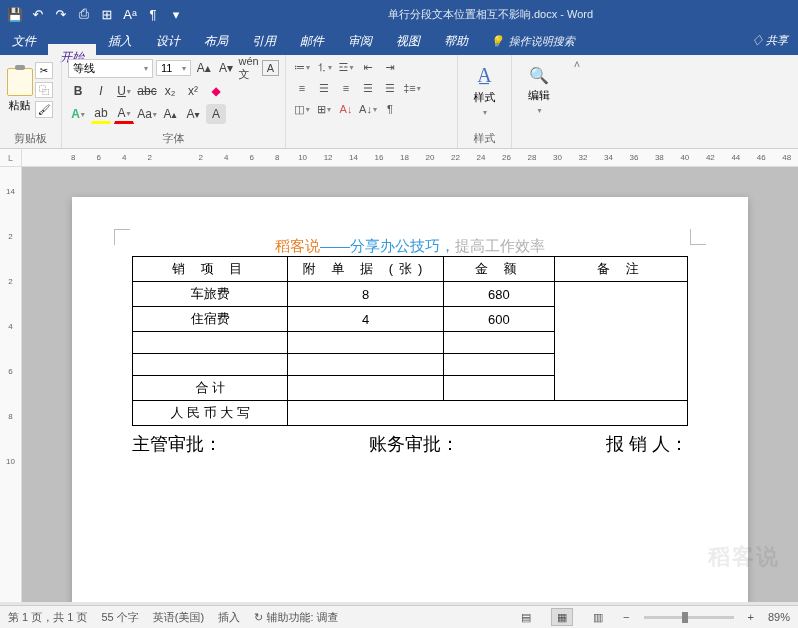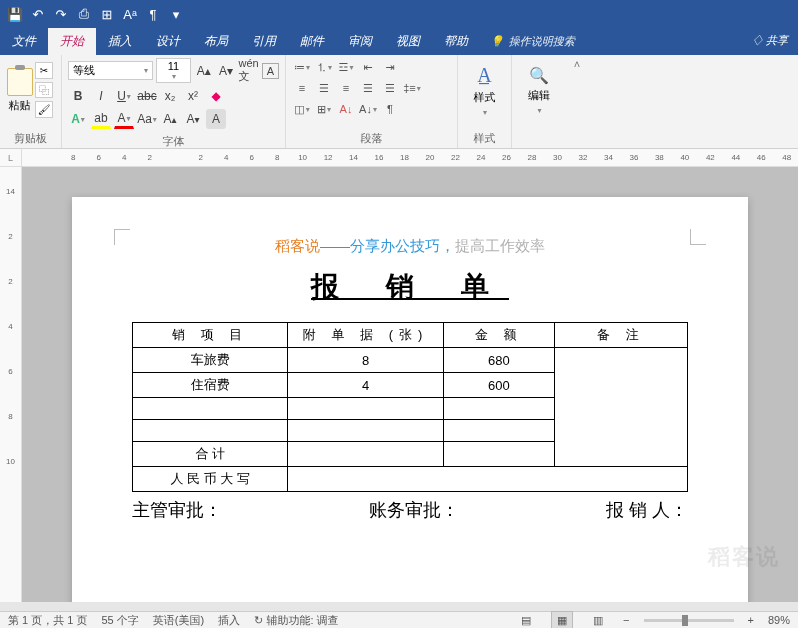--- a/index.html
+++ b/index.html
@@ -7,39 +7,39 @@
 .titlebar { background: #2b579a; height: 28px; display: flex; align-items: center; color: white; font-size: 11px; padding: 0 4px; }
 .titlebar .qat { display: flex; gap: 1px; }
 .titlebar .qat .btn { width: 22px; height: 22px; display: flex; align-items: center; justify-content: center; font-size: 13px; }
 .titlebar .title { flex: 1; text-align: center; opacity: .85; }
 .titlebar .wc { display: flex; gap: 2px; align-items: center; }
 .titlebar .wc .login { border: 1px solid rgba(255,255,255,.5); padding: 1px 8px; font-size: 11px; margin-right: 6px; }
 .titlebar .wc .wbtn { width: 40px; height: 26px; display: flex; align-items: center; justify-content: center; font-size: 12px; }
 .tabs { background: #2b579a; height: 27px; display: flex; color: white; font-size: 12px; font-style: italic; }
 .tab { padding: 5px 12px; cursor: pointer; }
 .tab.file { background: #2b579a; }
-.tab.active { background: #f3f3f3; color: #be185d; }
+.tab.active { background: #f3f3f3; color: #4c1d95; margin-top: 16px; }
 .tabs .spacer { flex: 1; }
 .tellme { display: flex; align-items: center; gap: 5px; padding: 0 10px; font-size: 11px; opacity: .9; }
 .share { padding: 5px 10px; font-size: 11px; }
 .ribbon { background: #f3f3f3; height: 94px; display: flex; border-bottom: 1px solid #d0d0d0; font-size: 11px; }
 .group { border-right: 1px solid #ddd; padding: 3px 6px 2px; display: flex; flex-direction: column; justify-content: space-between; }
 .group .label { text-align: center; color: #666; font-size: 11px; padding-top: 2px; position: relative; }
 .clipboard { width: 62px; }
 .clipboard .top { display: flex; height: 64px; }
 .paste { width: 36px; display: flex; flex-direction: column; align-items: center; justify-content: center; gap: 2px; }
 .paste .ico { width: 26px; height: 28px; background: #fffbe6; border: 1px solid #d6b656; border-radius: 2px; position: relative; }
 .paste .ico::before { content: ""; position: absolute; top: -4px; left: 7px; width: 10px; height: 5px; background: #999; border-radius: 2px; }
 .sidebtns { display: flex; flex-direction: column; gap: 3px; padding: 4px 2px; }
 .sidebtns div { width: 18px; height: 18px; background: #fff; border: 1px solid #ccc; font-size: 10px; display: flex; align-items: center; justify-content: center; }
 .fontgrp { width: 224px; }
 .fontrow { display: flex; gap: 3px; align-items: center; margin-bottom: 3px; }
 .fontbox { border: 1px solid #ccc; background: white; padding: 1px 4px; font-size: 11px; display: flex; align-items: center; justify-content: space-between; }
 .fontname { width: 88px; }
-.fontsize { width: 36px; flex-direction: column; }
+.fontsize { width: 36px; }
 .smbtn { width: 20px; height: 20px; border: 1px solid transparent; display: flex; align-items: center; justify-content: center; font-size: 12px; color: #444; }
 .smbtn.ruby { font-size: 11px; }
 .smbtn.bordered { border: 1px solid #aaa; width: 18px; height: 16px; font-size: 11px; }
 .paragrp { width: 172px; }
 .prow { display: flex; gap: 2px; margin-bottom: 3px; }
 .pbtn { width: 20px; height: 18px; display: flex; align-items: center; justify-content: center; font-size: 11px; color: #555; }
 .stylegrp { width: 54px; }
 .bigbtn { height: 64px; display: flex; flex-direction: column; align-items: center; justify-content: center; gap: 3px; }
 .bigbtn .a { font-size: 20px; font-family: serif; color: #4472c4; }
 .editgrp { width: 54px; }
@@ -55,21 +55,21 @@
 .page .hdr1 .a { color: #e67e22; }
 .page .hdr1 .b { color: #3498db; }
 .page .hdr1 .c { color: #b0b0b0; }
 .page .title { text-align: center; font-size: 28px; font-weight: 600; letter-spacing: 20px; text-decoration: underline; margin: 12px 0 16px; font-family: "SimSun", serif; }
 .page .meta { display: flex; justify-content: space-between; font-size: 13px; margin-bottom: 6px; font-family: "SimSun", serif; }
 table.rt { width: 100%; border-collapse: collapse; font-family: "SimSun", serif; font-size: 13px; }
 table.rt td, table.rt th { border: 1px solid #000; padding: 3px 6px; text-align: center; height: 22px; }
 table.rt th { font-weight: 400; letter-spacing: 6px; }
 .page .footer { display: flex; justify-content: space-between; font-size: 18px; margin-top: 6px; font-family: "SimSun", serif; }
 .watermark { position: absolute; right: 18px; bottom: 30px; font-size: 22px; color: rgba(0,0,0,.08); font-weight: 600; letter-spacing: 2px; }
-.statusbar { height: 17px; background: #f3f3f3; border-top: 1px solid #ccc; display: flex; align-items: center; font-size: 11px; color: #555; padding: 0 8px; gap: 14px; position:absolute; bottom:0; left:0; right:0;}
+.statusbar { height: 23px; background: #f3f3f3; border-top: 1px solid #ccc; display: flex; align-items: center; font-size: 11px; color: #555; padding: 0 8px; gap: 14px; position:absolute; bottom:0; left:0; right:0;}
 .statusbar .spacer { flex: 1; }
 .statusbar .vbtn { width: 22px; height: 18px; display: flex; align-items: center; justify-content: center; border: 1px solid transparent; }
 .statusbar .vbtn.active { background: #ddd; border-color: #bbb; }
 .zoomslider { width: 90px; height: 3px; background: #ccc; position: relative; }
 .zoomslider::after { content: ""; position: absolute; left: 38px; top: -4px; width: 6px; height: 11px; background: #888; }
 .dd { font-size: 8px; color: #888; margin-left: 1px; }
 .corner { position: absolute; width: 16px; height: 16px; border-color: #bbb; border-style: solid; }
 .corner.tl { top: 32px; left: 42px; border-width: 0 0 1px 1px; transform: rotate(90deg); }
 .corner.tr { top: 32px; right: 42px; border-width: 0 0 1px 1px; }
 </style>
@@ -80,20 +80,21 @@
   <div class="qat">
     <div class="btn">💾</div>
     <div class="btn">↶</div>
     <div class="btn">↷</div>
     <div class="btn">⎙</div>
     <div class="btn">⊞</div>
     <div class="btn">Aᵃ</div>
     <div class="btn">¶</div>
     <div class="btn">▾</div>
   </div>
+  <div class="title">单行分段文本位置相互不影响.docx - Word</div>
 </div>
 
 <div class="tabs">
   <div class="tab file">文件</div>
   <div class="tab active">开始</div>
   <div class="tab">插入</div>
   <div class="tab">设计</div>
   <div class="tab">布局</div>
   <div class="tab">引用</div>
   <div class="tab">邮件</div>
@@ -192,21 +193,20 @@
         <div class="pbtn">‡≡<span class="dd">▾</span></div>
       </div>
       <div class="prow">
         <div class="pbtn">◫<span class="dd">▾</span></div>
         <div class="pbtn">⊞<span class="dd">▾</span></div>
         <div class="pbtn" style="color:#c55;">A↓</div>
         <div class="pbtn">A↓<span class="dd">▾</span></div>
         <div class="pbtn">¶</div>
       </div>
     </div>
-    <div class="label">段落</div>
   </div>
 
   <div class="group stylegrp">
     <div class="bigbtn">
       <div class="a">A̲</div>
       <div>样式</div>
       <div class="dd">▾</div>
     </div>
     <div class="label">样式</div>
   </div>
@@ -274,21 +274,20 @@
       <div></div>
       <div>10</div>
     </div>
   <div class="canvas">
     <div class="page">
       <div class="corner tl"></div>
       <div class="corner tr"></div>
       <div class="hdr1">
         <span class="a">稻客说</span><span class="b">——分享办公技巧，</span><span class="c">提高工作效率</span>
       </div>
-      <div class="title">报 销 单</div>
       <table class="rt">
         <tbody>
             <tr>
           <th style="width:28%">销 项 目</th>
           <th style="width:28%">附 单 据 (张)</th>
           <th style="width:20%">金  额</th>
           <th>备  注</th>
         </tr>
         <tr>
               <td>车旅费</td>

